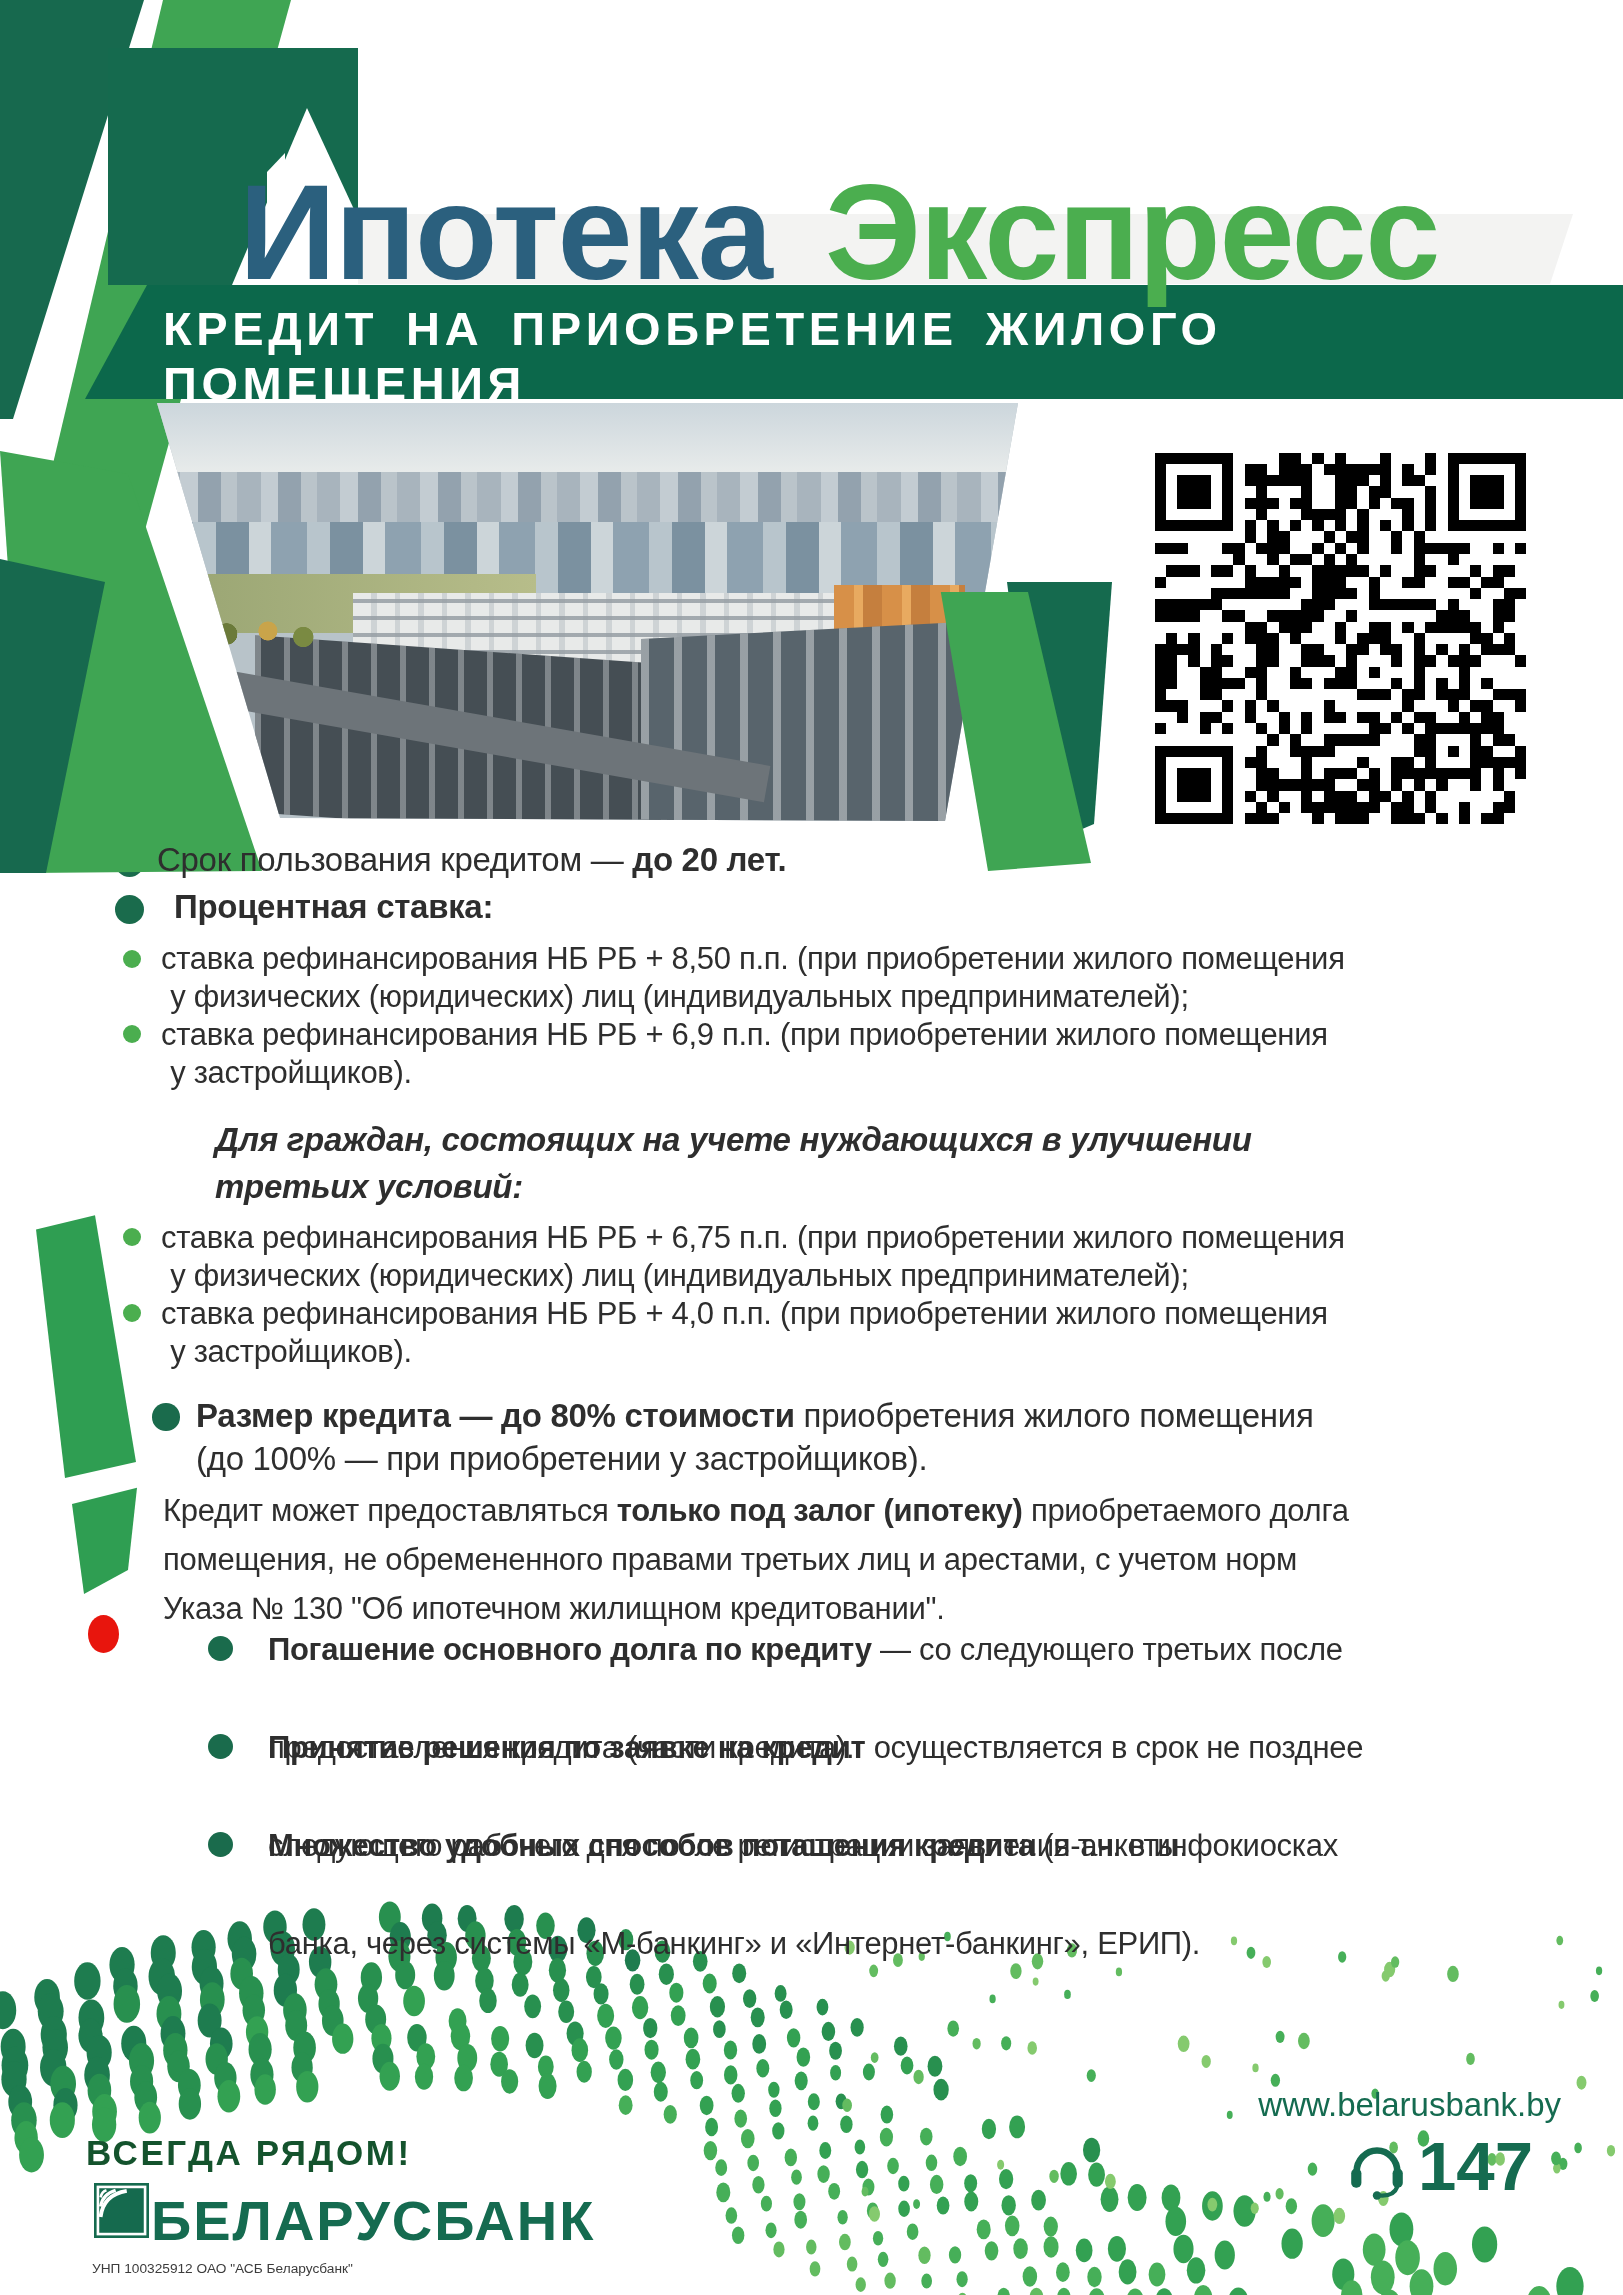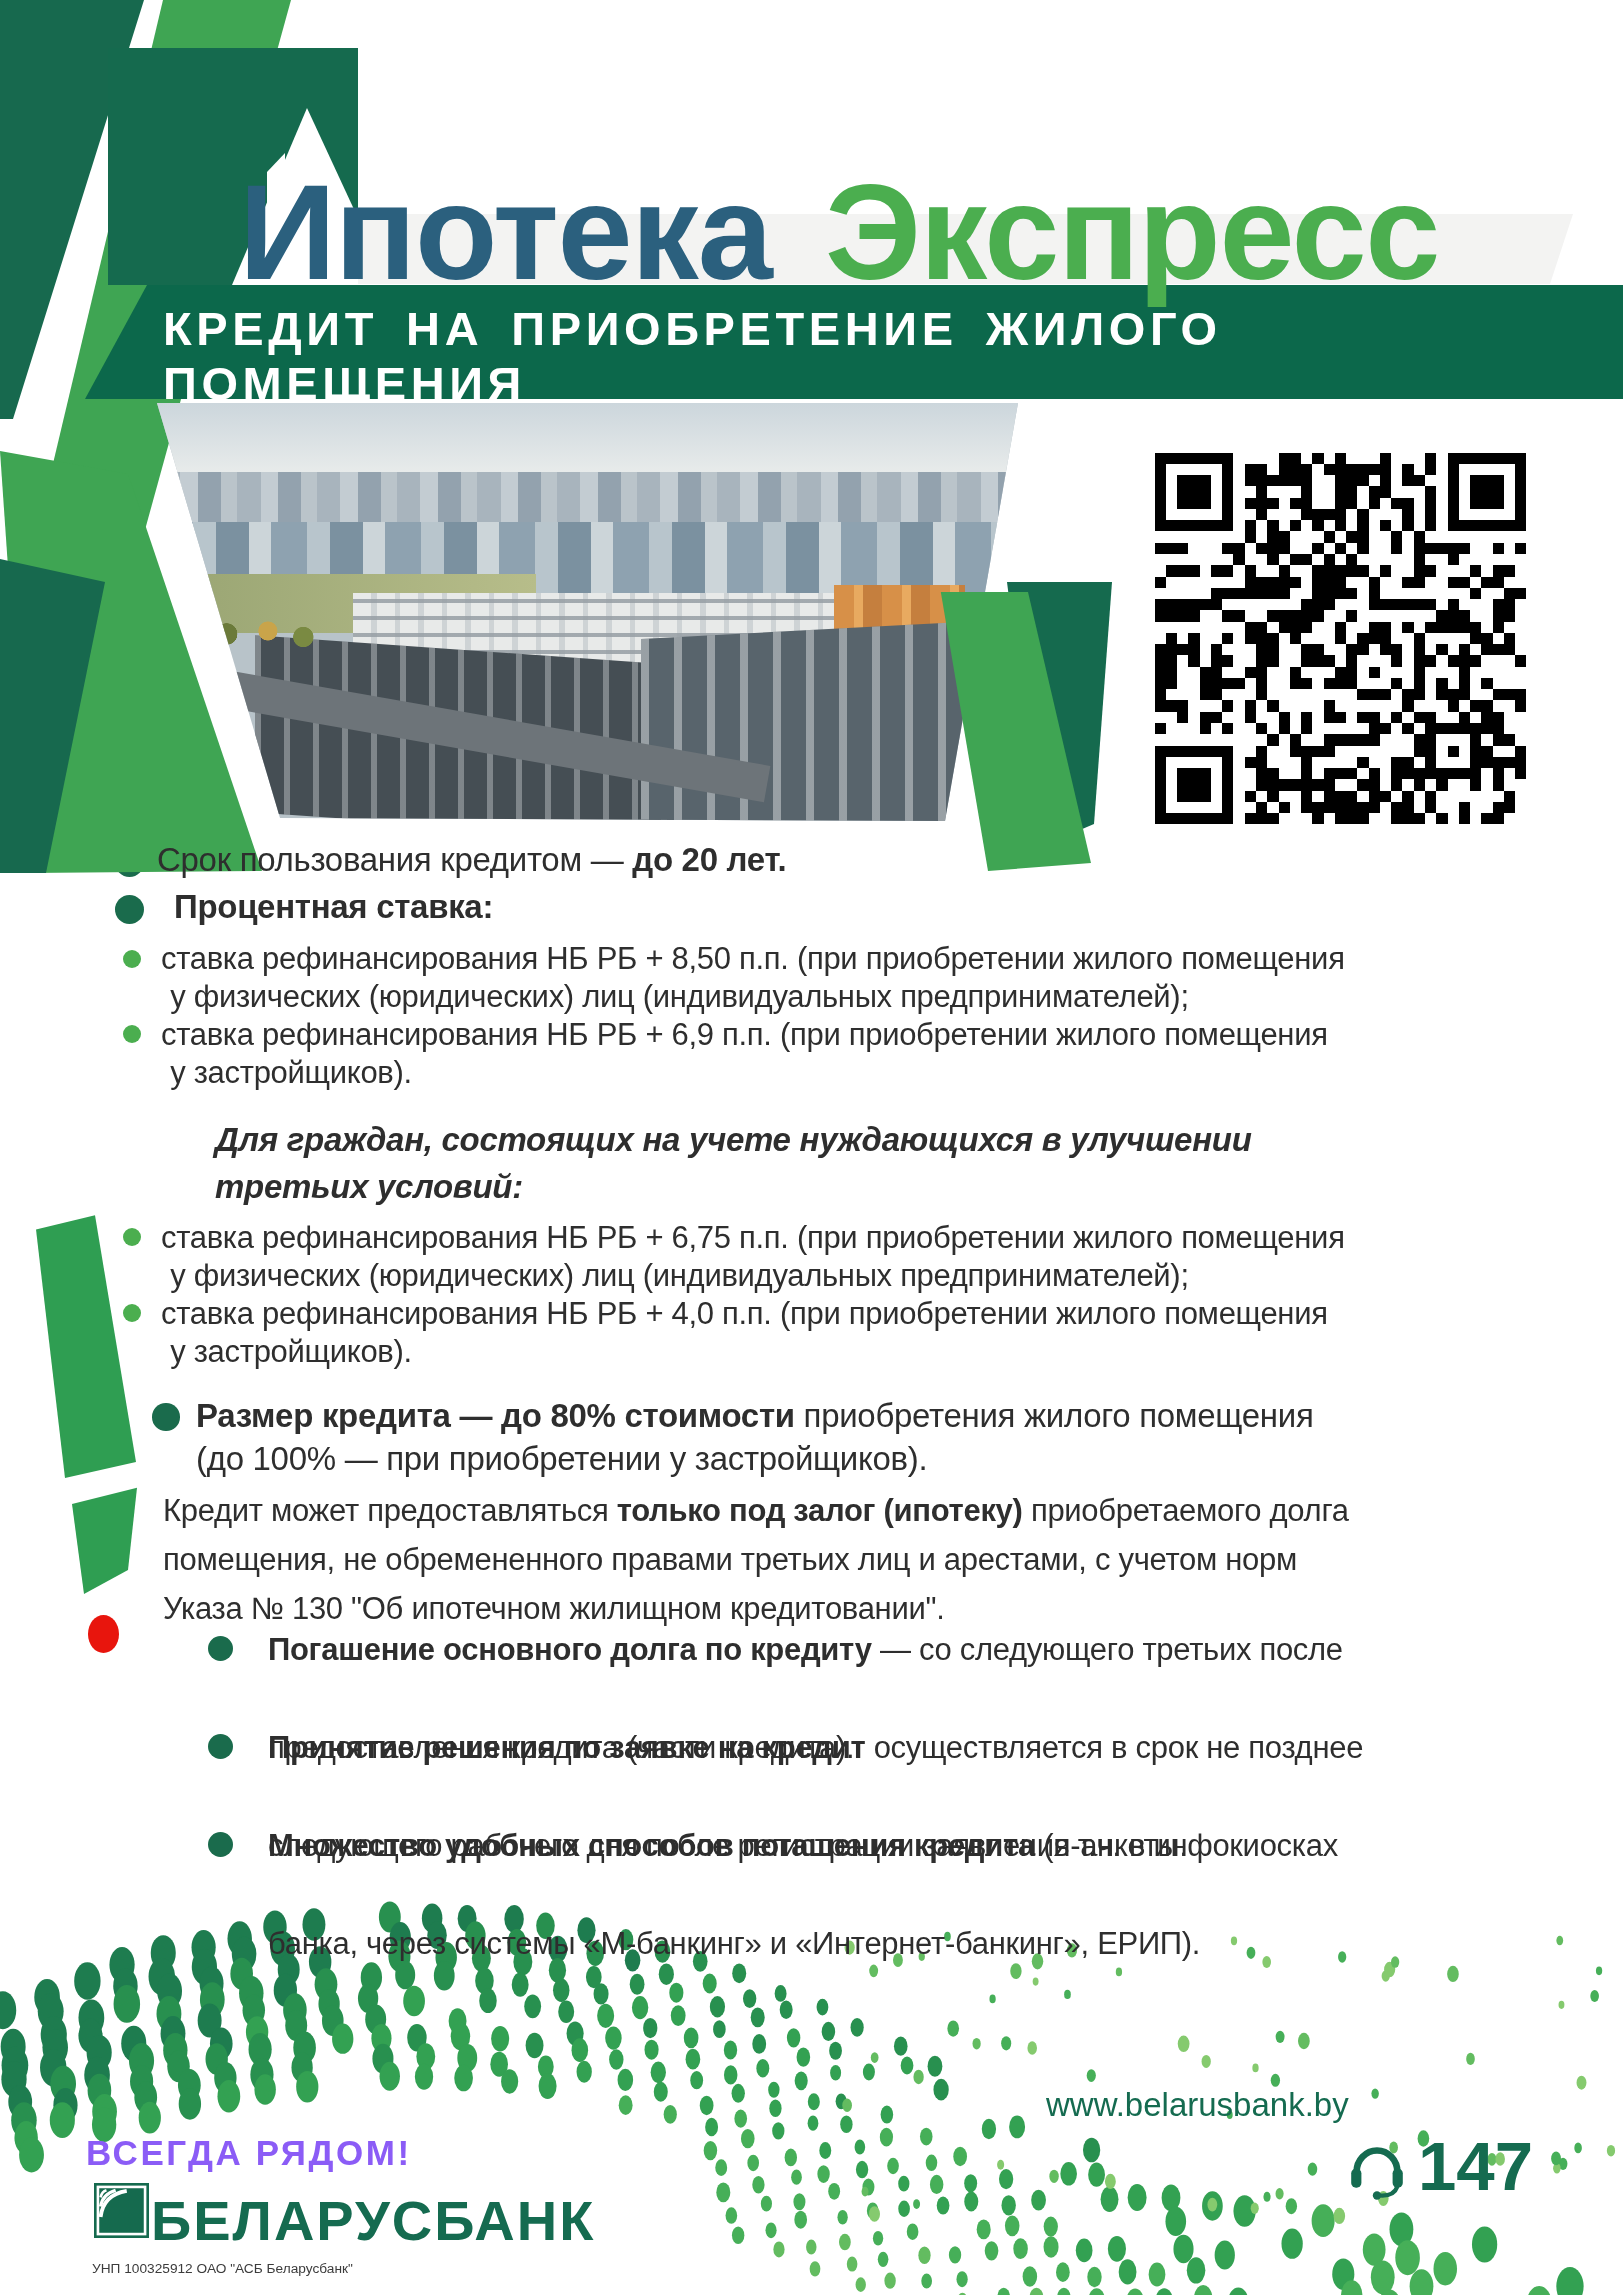--- a/index.html
+++ b/index.html
@@ -46,27 +46,27 @@
   .excl-dot{left:88px;top:1615px;width:31px;height:38px;background:#E8150D;border-radius:50%;z-index:2;}
   
   .dot-dark{position:absolute;background:#1A6B4C;border-radius:50%;}
   .dot-bright{position:absolute;background:#4BAE4F;border-radius:50%;}
   .txt{position:absolute;font-size:31px;line-height:38px;letter-spacing:-0.3px;z-index:8;}
   .txt b{font-weight:bold;}
   .lvl1{font-size:33px;}
   .heading-it{font-style:italic;font-weight:bold;font-size:33px;line-height:47px;}
   .feature{line-height:98px;}
   
-  .slogan{left:86px;top:2133px;font-size:35px;font-weight:bold;color:#8b5cf6;
+  .slogan{left:86px;top:2133px;font-size:35px;font-weight:bold;color:#14532d;
           letter-spacing:2.6px;z-index:8;}
   .bankrow{left:86px;top:2183px;z-index:8;padding-left:8px;}
   .bankname{position:absolute;left:65px;top:5.2px;font-size:56px;font-weight:bold;
             color:#156B50;letter-spacing:2px;white-space:nowrap;}
   .unp{left:92px;top:2261px;font-size:13.7px;color:#3c3c3c;z-index:8;letter-spacing:0;}
-  .website{left:1046px;top:2086px;width:515px;font-size:33px;
+  .website{left:1046px;top:2086px;width:515px;text-align:right;font-size:33px;
            color:#156B50;z-index:8;}
   .phone{left:1418px;top:2127px;font-size:69px;font-weight:bold;color:#156B50;z-index:8;}
   .headset{left:1347px;top:2137px;z-index:8;}
   .qr{left:1132px;top:430px;width:417px;height:417px;background:#fff;z-index:6;}
   .wave{left:0;top:1900px;z-index:1;}
 </style>
 </head>
 <body>
 
 <div class="shape gray-band"></div>

